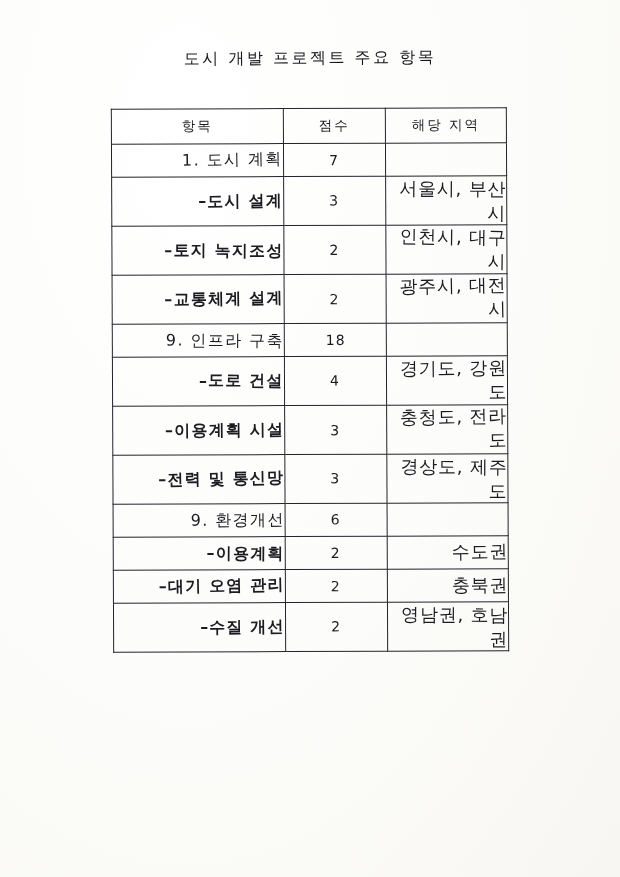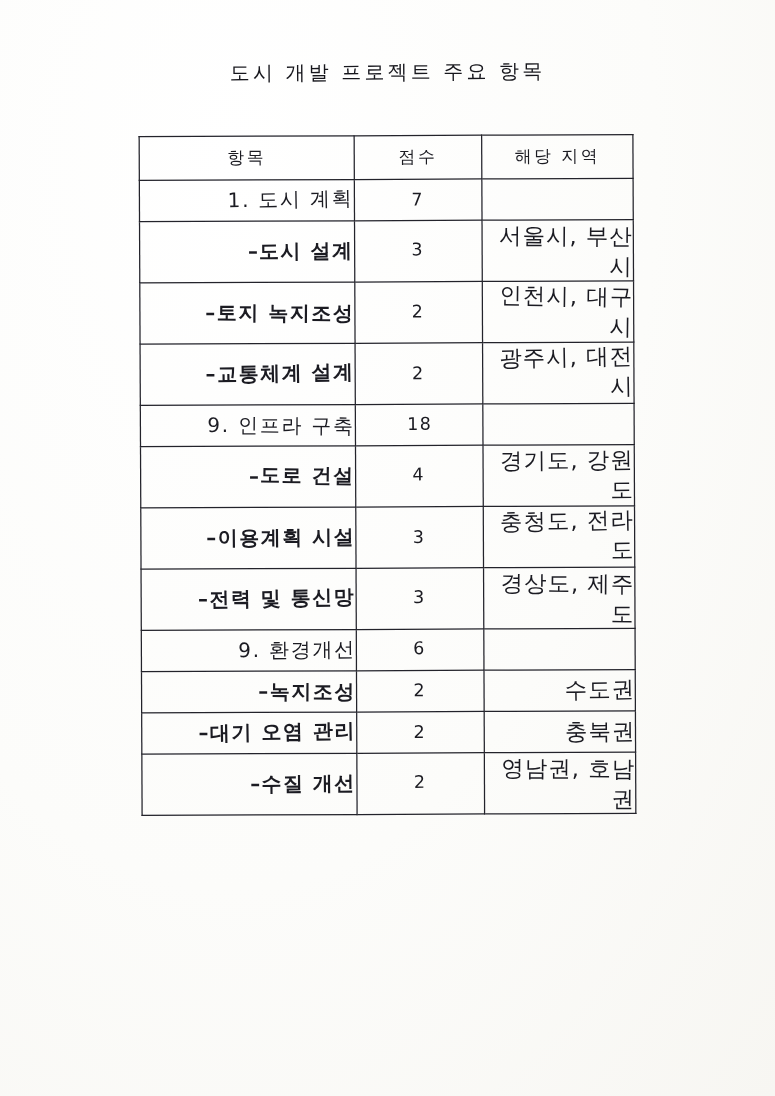--- a/index.html
+++ b/index.html
@@ -154,21 +154,21 @@
         <td class="c-item"><span class="dash">–</span><span class="j1">전력 및 통신망</span></td>
         <td class="c-score"><span class="j4">3</span></td>
         <td class="c-region"><span class="j2">경상도, 제주도</span></td>
       </tr>
       <tr class="major">
         <td class="c-item"><span class="j3">9. 환경개선</span></td>
         <td class="c-score"><span class="j1">6</span></td>
         <td class="c-region"><span class="j2"></span></td>
       </tr>
       <tr class="sub">
-        <td class="c-item"><span class="dash">–</span><span class="j2">녹지조성</span></td>
+        <td class="c-item"><span class="dash">–</span><span class="j2">이용계획</span></td>
         <td class="c-score"><span class="j3">2</span></td>
         <td class="c-region"><span class="j1">수도권</span></td>
       </tr>
       <tr class="sub">
         <td class="c-item"><span class="dash">–</span><span class="j1">대기 오염 관리</span></td>
         <td class="c-score"><span class="j2">2</span></td>
         <td class="c-region"><span class="j3">충북권</span></td>
       </tr>
       <tr class="sub">
         <td class="c-item tall"><span class="dash">–</span><span class="j3">수질 개선</span></td>

